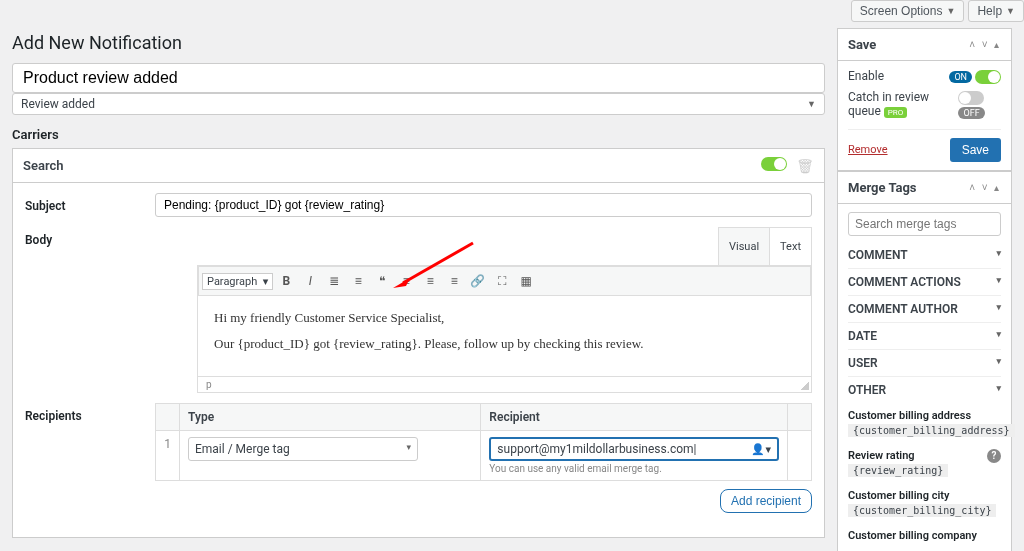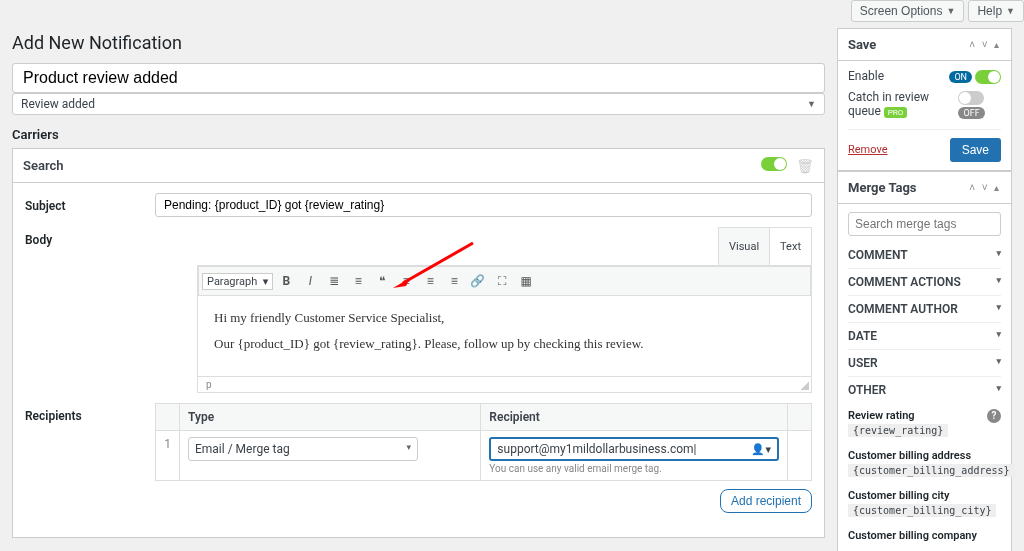--- a/index.html
+++ b/index.html
@@ -257,22 +257,22 @@
             <div class="mt-group">
               <span>USER</span>
               <span class="caret">▾</span>
             </div>
             <div class="mt-group">
               <span>OTHER</span>
               <span class="caret">▾</span>
             </div>
           </div>
     <div id="mt-items">
+            <div class="mt-item"><div class="nm">Customer billing address</div><code>{customer_billing_address}</code></div>
             <div class="mt-item"><div class="nm">Review rating<span class="qmark">?</span></div><code>{review_rating}</code></div>
-            <div class="mt-item"><div class="nm">Customer billing address</div><code>{customer_billing_address}</code></div>
             <div class="mt-item"><div class="nm">Customer billing city</div><code>{customer_billing_city}</code></div>
             <div class="mt-item">
               <div class="nm">Customer billing company</div>
             </div>
           </div>
   </div>
 </div>
 
 </div>
 </div>

